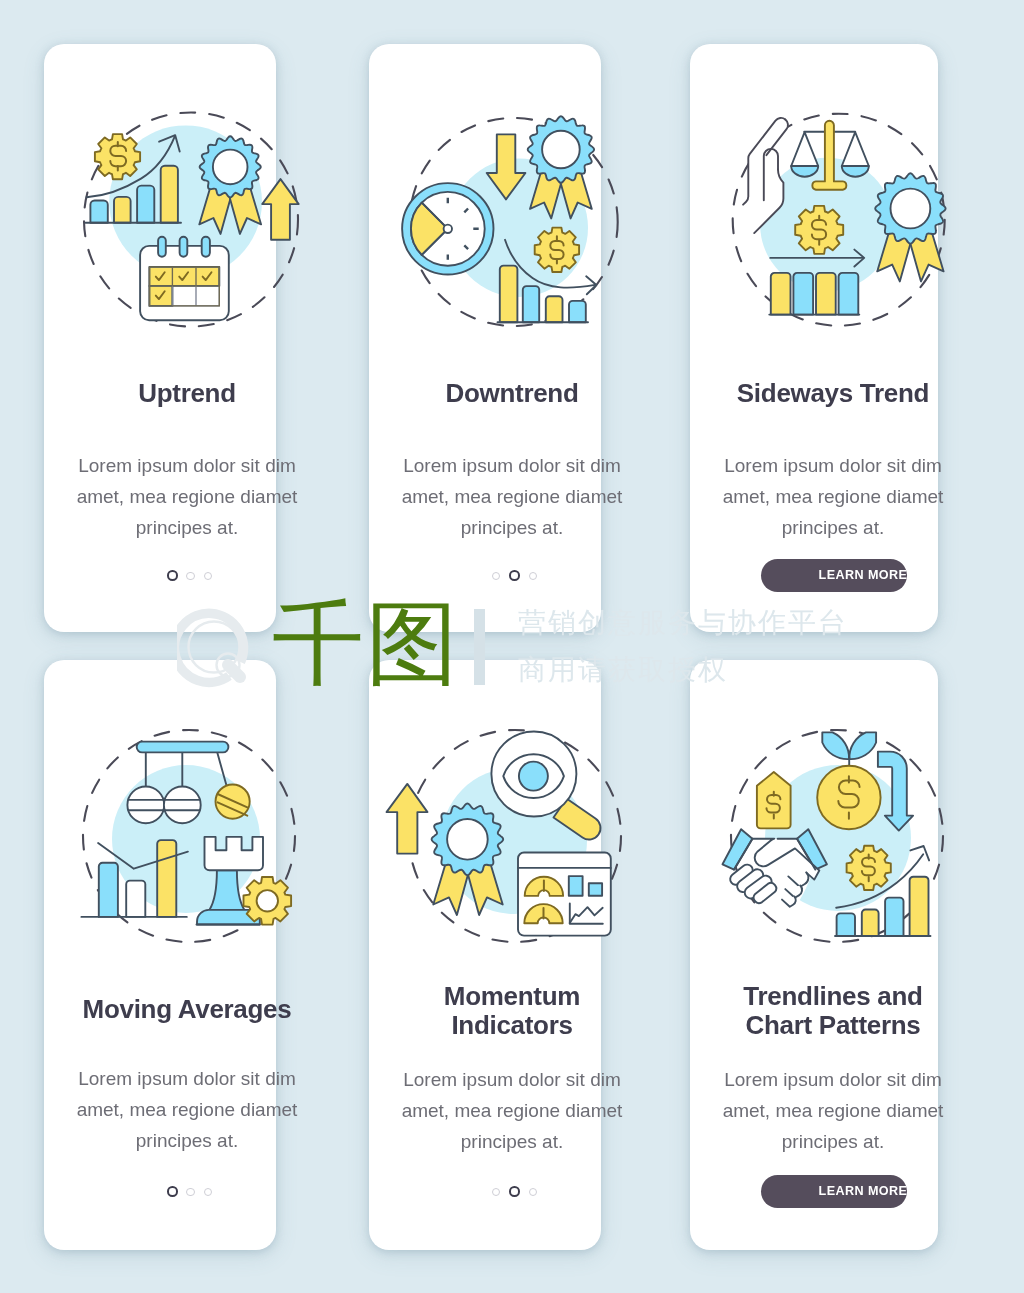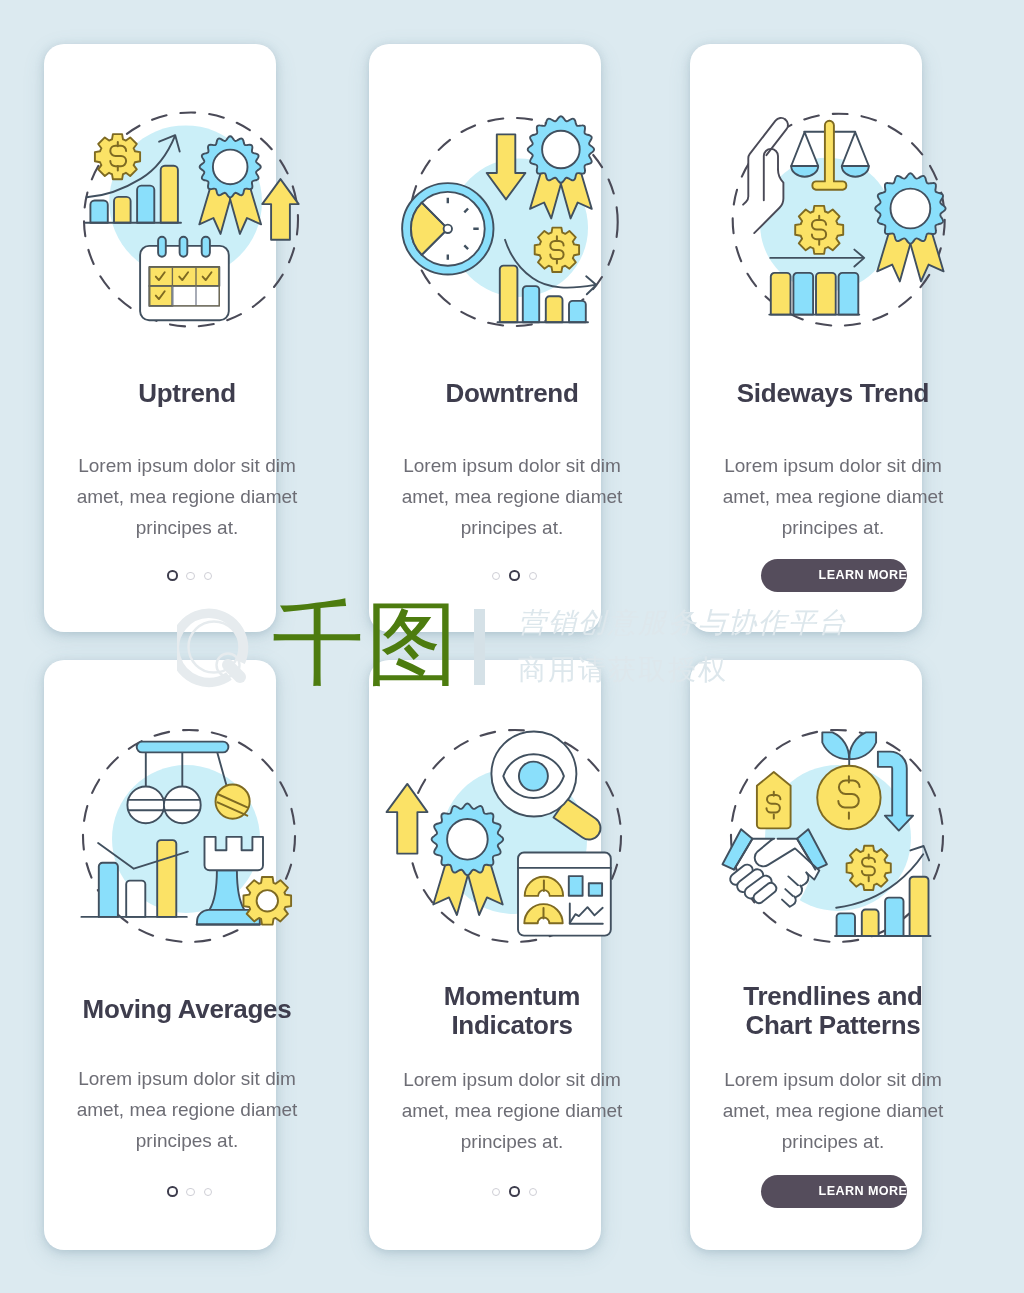--- a/index.html
+++ b/index.html
@@ -3,21 +3,21 @@
 <meta charset="utf-8">
 <title>Trend analysis onboarding screens</title>
 <style>
   html,body{margin:0;padding:0;}
   body{width:1024px;height:1293px;background:#dceaf0;
        font-family:"Liberation Sans",sans-serif;overflow:hidden;position:relative;}
   .stage{position:absolute;left:0;top:0;width:1024px;height:1293px;}
 
   .card{position:absolute;width:232px;background:#ffffff;border-radius:20px;
         box-shadow:0 2px 8px rgba(96,131,150,.26), 0 6px 22px rgba(96,131,150,.16);}
-  .col1{left:44px;} .col2{left:369px;} .col3{left:690px;}
+  .col1{left:44px;} .col2{left:369px;} .col3{left:690px;padding-left:16px;}
   .row1{top:44px;height:588px;} .row2{top:660px;height:590px;}
 
   .illo{position:absolute;left:31px;top:61px;width:230px;height:230px;}
   .illo svg{display:block;width:230px;height:230px;overflow:visible;}
 
   .title{position:absolute;left:28px;width:230px;text-align:center;
          font-weight:bold;color:#3e3d4d;font-size:26px;line-height:28.8px;letter-spacing:-0.3px;}
   .desc{position:absolute;left:28px;width:230px;text-align:center;
         color:#6d6d75;font-size:19px;line-height:31px;}
   .dots{position:absolute;left:2.5px;width:286px;text-align:center;height:12px;}
@@ -53,21 +53,21 @@
   .ill .st2{fill:none;stroke:#6f6a52;stroke-width:1.35;}
 
   
   .wm{position:absolute;left:0;top:0;width:1024px;height:1293px;pointer-events:none;}
   .wm-logo{position:absolute;left:177px;top:606px;width:76px;height:84px;}
   .wm-logo svg{display:block;width:76px;height:84px;}
   .wm-brand{position:absolute;left:272px;top:598px;font-size:92px;line-height:92px;
             color:#4d7c0f;font-family:"DejaVu Sans",sans-serif;letter-spacing:2px;}
   .wm-bar{position:absolute;left:474px;top:609px;width:11px;height:76px;background:#d5e1e7;}
   .wm-line1{position:absolute;left:518px;top:607px;font-size:28px;line-height:32px;
-            color:#dde7ec;font-family:"DejaVu Sans",sans-serif;letter-spacing:2px;font-style:italic;}
+            color:#dde7ec;font-family:"DejaVu Sans",sans-serif;letter-spacing:2px;}
   .wm-line2{position:absolute;left:518px;top:654px;font-size:28px;line-height:32px;
             color:#dde7ec;font-family:"DejaVu Sans",sans-serif;letter-spacing:2px;}
 </style>
 </head>
 <body>
 
 <div class="stage">
 
 <div class="card col1 row1">
   <div class="illo">

